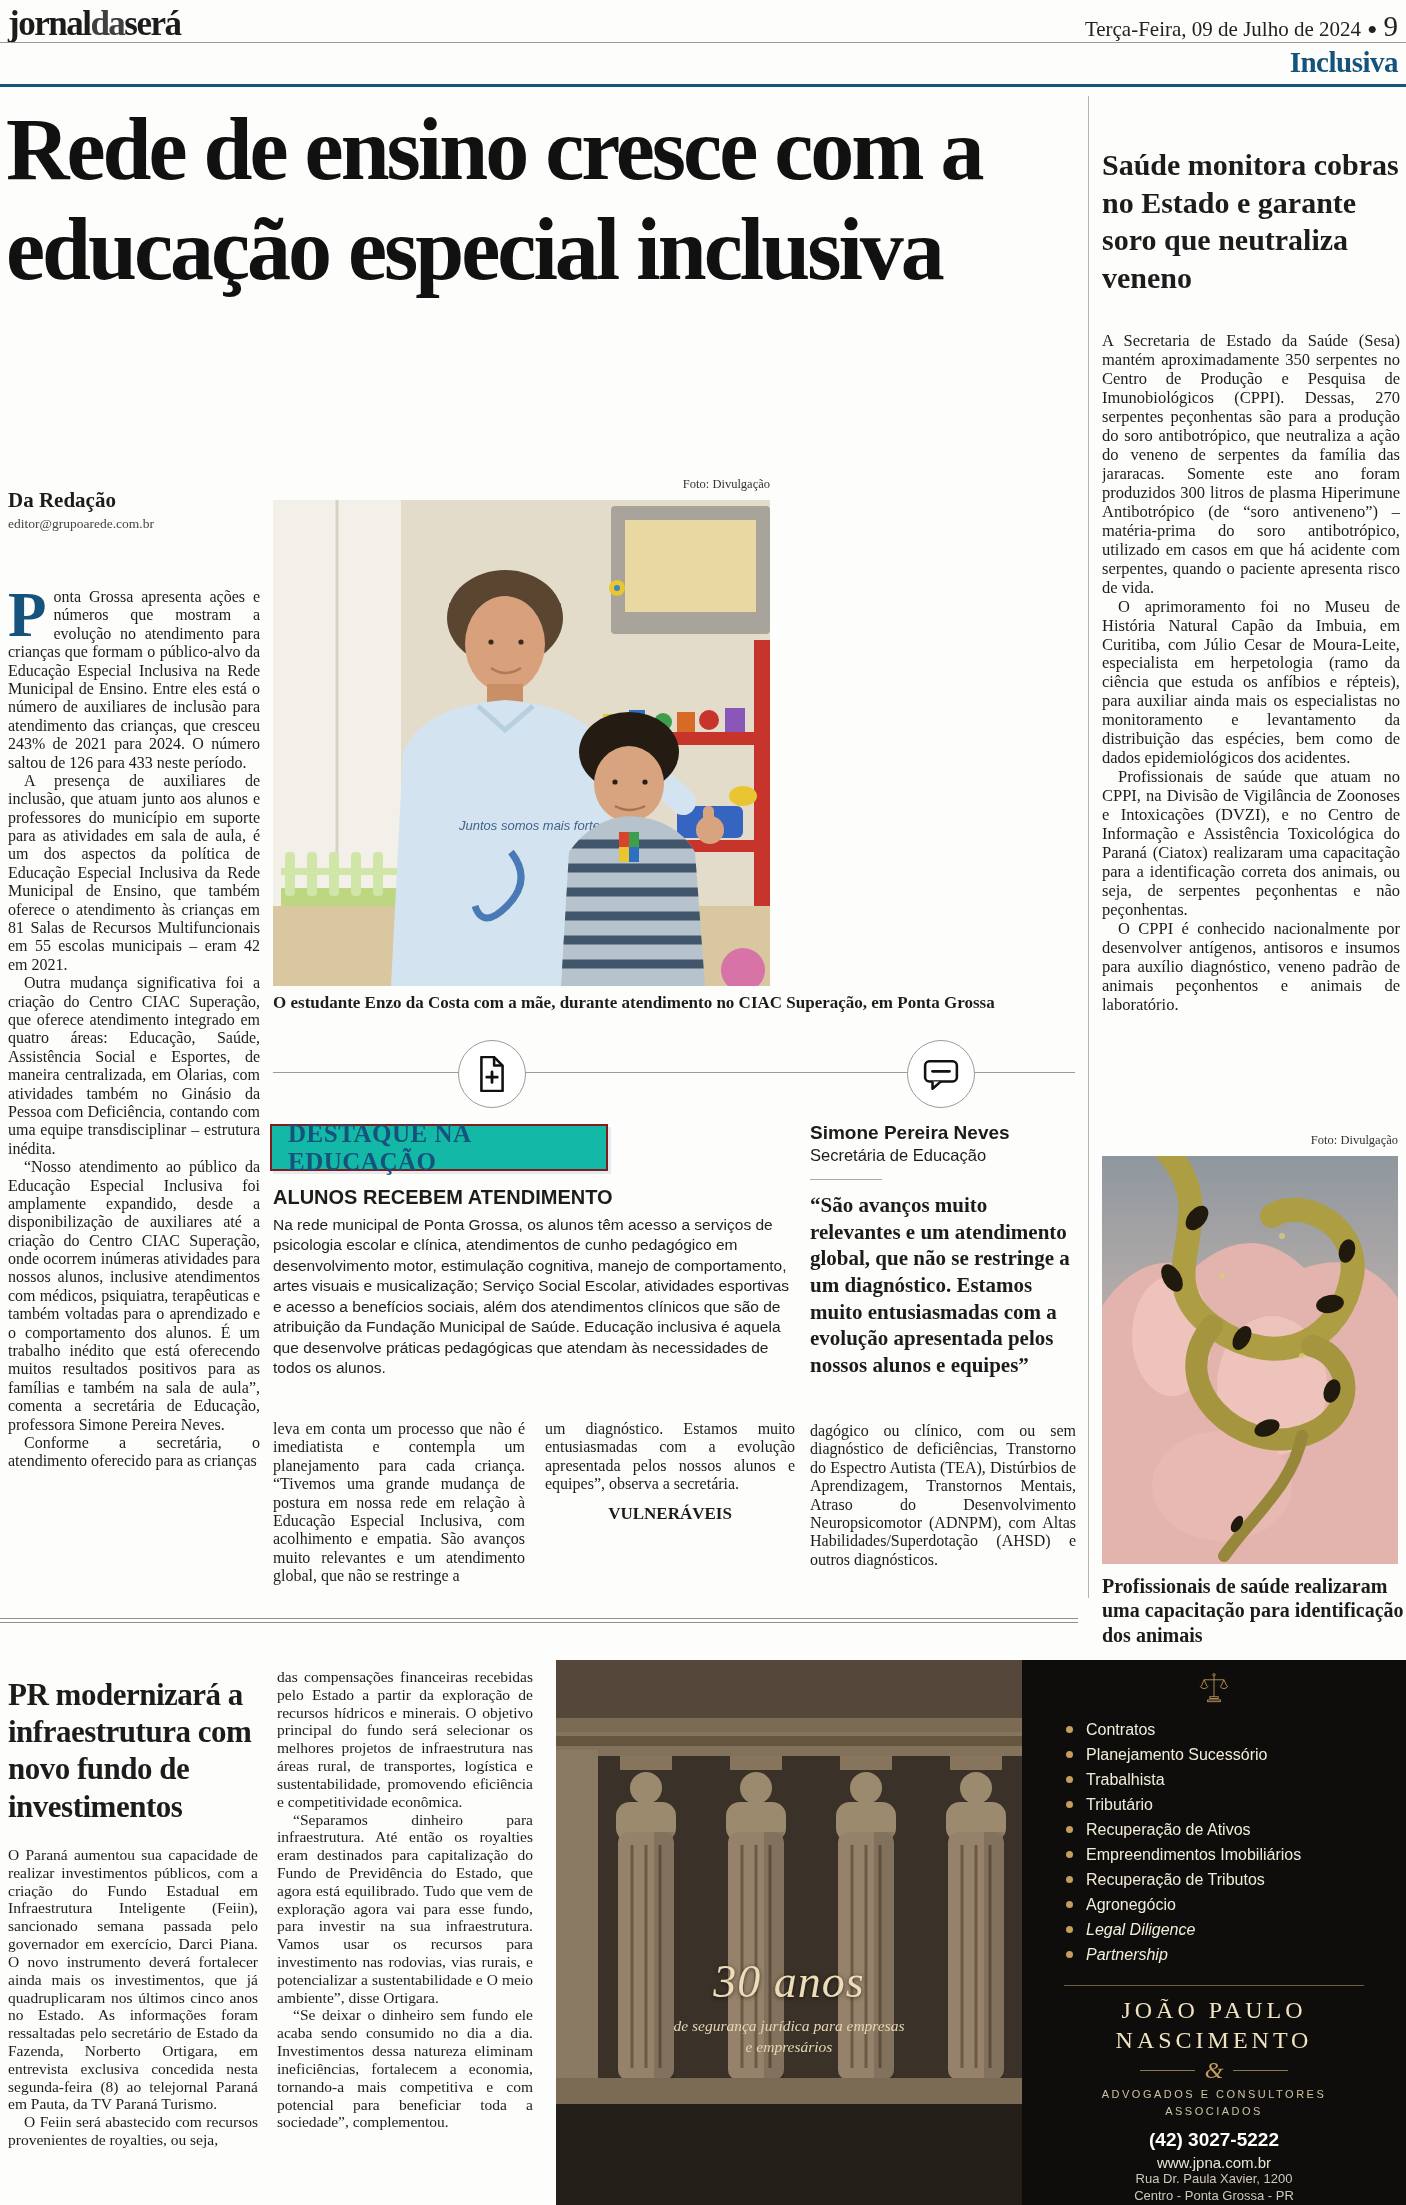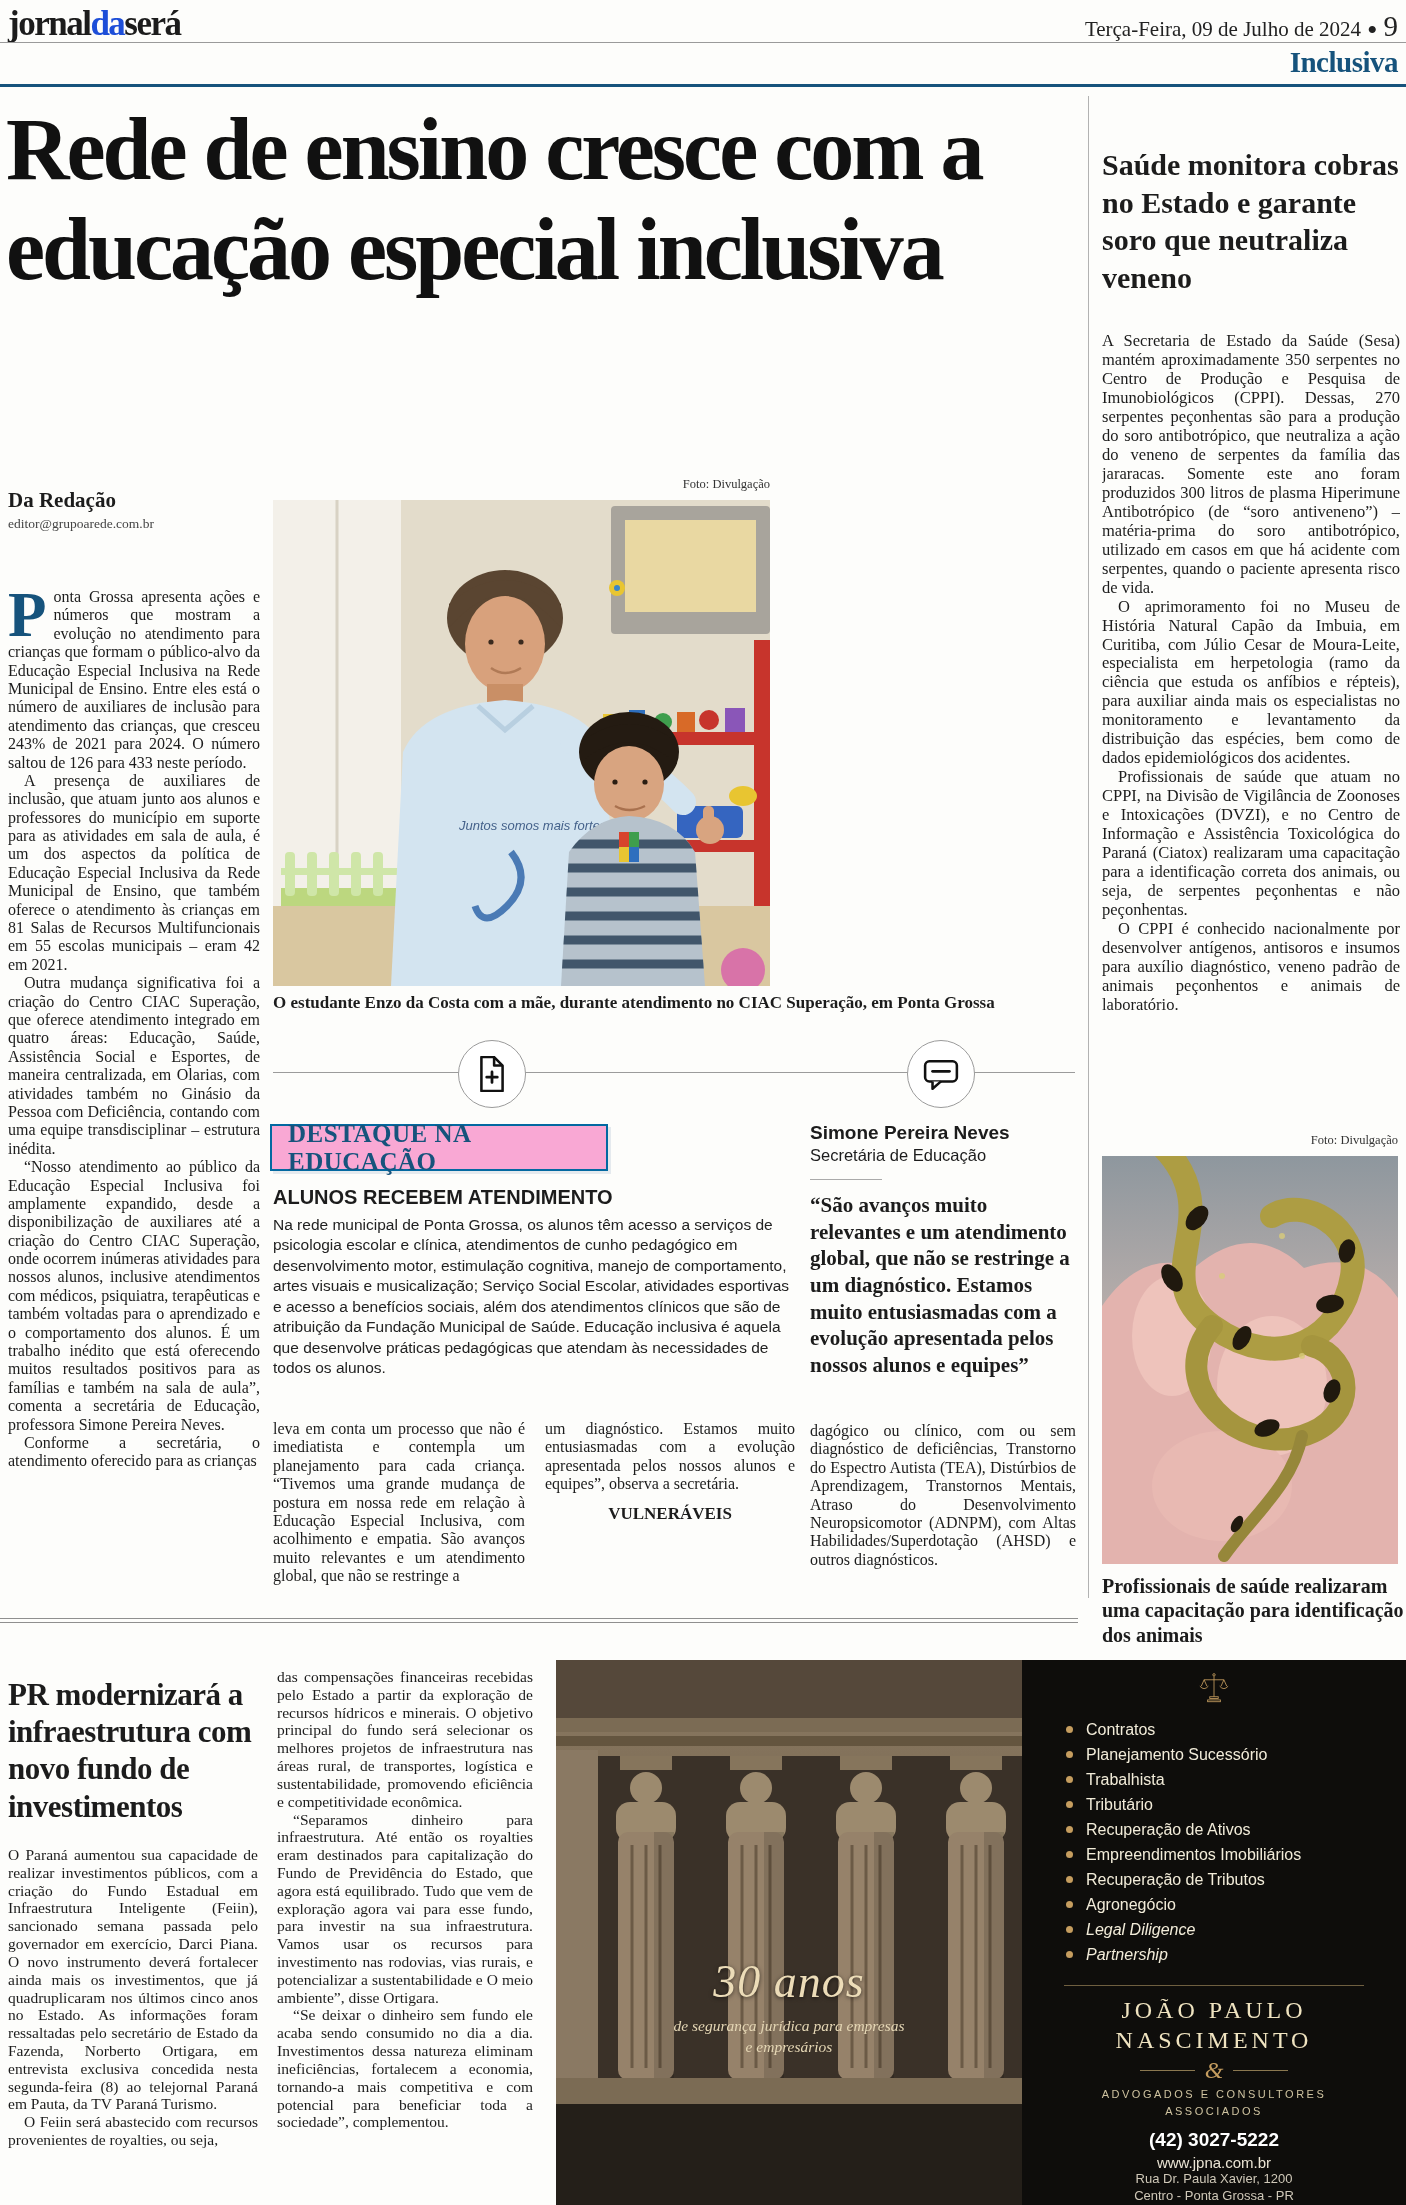--- a/index.html
+++ b/index.html
@@ -2,21 +2,21 @@
 <html><head>
 <meta charset="utf-8">
 <style>
   html,body{margin:0;padding:0;background:#e9e9e9;}
   .page{position:relative;width:1406px;height:2205px;background:#fdfdfb;margin:0 auto;
         font-family:"Liberation Serif",serif;color:#1c1c1c;overflow:hidden;}
   .abs{position:absolute;}
 
   
   #logo{left:8px;top:4px;font-weight:700;font-size:35px;letter-spacing:-1.5px;}
-  #logo .red{color:#1d4ed8;margin-top:8px;}
+  #logo .red{color:#404040;margin-top:8px;}
   #dateline{right:8px;top:10px;font-size:21px;color:#222;display:flex;align-items:baseline;gap:6px;}
   #dateline .pgdot{font-size:30px;line-height:10px;position:relative;top:4px;}
   #dateline .pgnum{font-size:29px;font-weight:400;}
   #rule-header{left:0;top:42px;width:1406px;height:1px;background:#9a9a9a;}
   #section-label{right:8px;top:46px;font-weight:700;font-size:29px;color:#16537c;letter-spacing:-0.5px;}
   #rule-blue{left:0;top:84px;width:1406px;height:3px;background:#16537c;}
 
   
   #headline{left:6px;top:100px;width:1070px;font-size:88px;font-weight:700;
             line-height:1.14;letter-spacing:-3px;color:#111;}
@@ -34,22 +34,22 @@
   #main-photo{left:273px;top:500px;width:497px;height:486px;background:#cfc8b8;}
   #caption-main{left:273px;top:993px;width:800px;font-weight:700;font-size:17px;white-space:nowrap;}
 
   
   #icon-line{left:273px;top:1072px;width:802px;height:1px;background:#9b9b9b;}
   .icon-circle{width:66px;height:66px;border-radius:50%;border:1px solid #9b9b9b;background:#fff;
                display:flex;align-items:center;justify-content:center;}
   #icon-doc{left:458px;top:1040px;}
   #icon-bubble{left:907px;top:1040px;}
 
-  #destaque-box{left:270px;top:1124px;width:318px;height:43px;border:2px solid #0369a1;
-                background:#f9a8d4;box-shadow:3px 3px 0 rgba(160,180,200,.25);
+  #destaque-box{left:270px;top:1124px;width:318px;height:43px;border:2px solid #7f1d1d;
+                background:#14b8a6;box-shadow:3px 3px 0 rgba(160,180,200,.25);
                 display:flex;align-items:center;padding-left:16px;
                 font-weight:700;font-size:25px;color:#16537c;letter-spacing:.5px;}
 
   #alunos{left:273px;top:1186px;width:524px;font-family:"Liberation Sans",sans-serif;}
   #alunos .title{font-weight:700;font-size:20px;margin-bottom:6px;}
   #alunos .txt{font-size:15.5px;line-height:1.32;color:#222;}
 
   #quote-block{left:810px;top:1122px;width:268px;font-family:"Liberation Sans",sans-serif;}
   #quote-block .author{font-weight:700;font-size:19px;}
   #quote-block .role{font-size:16.5px;margin-top:2px;}

